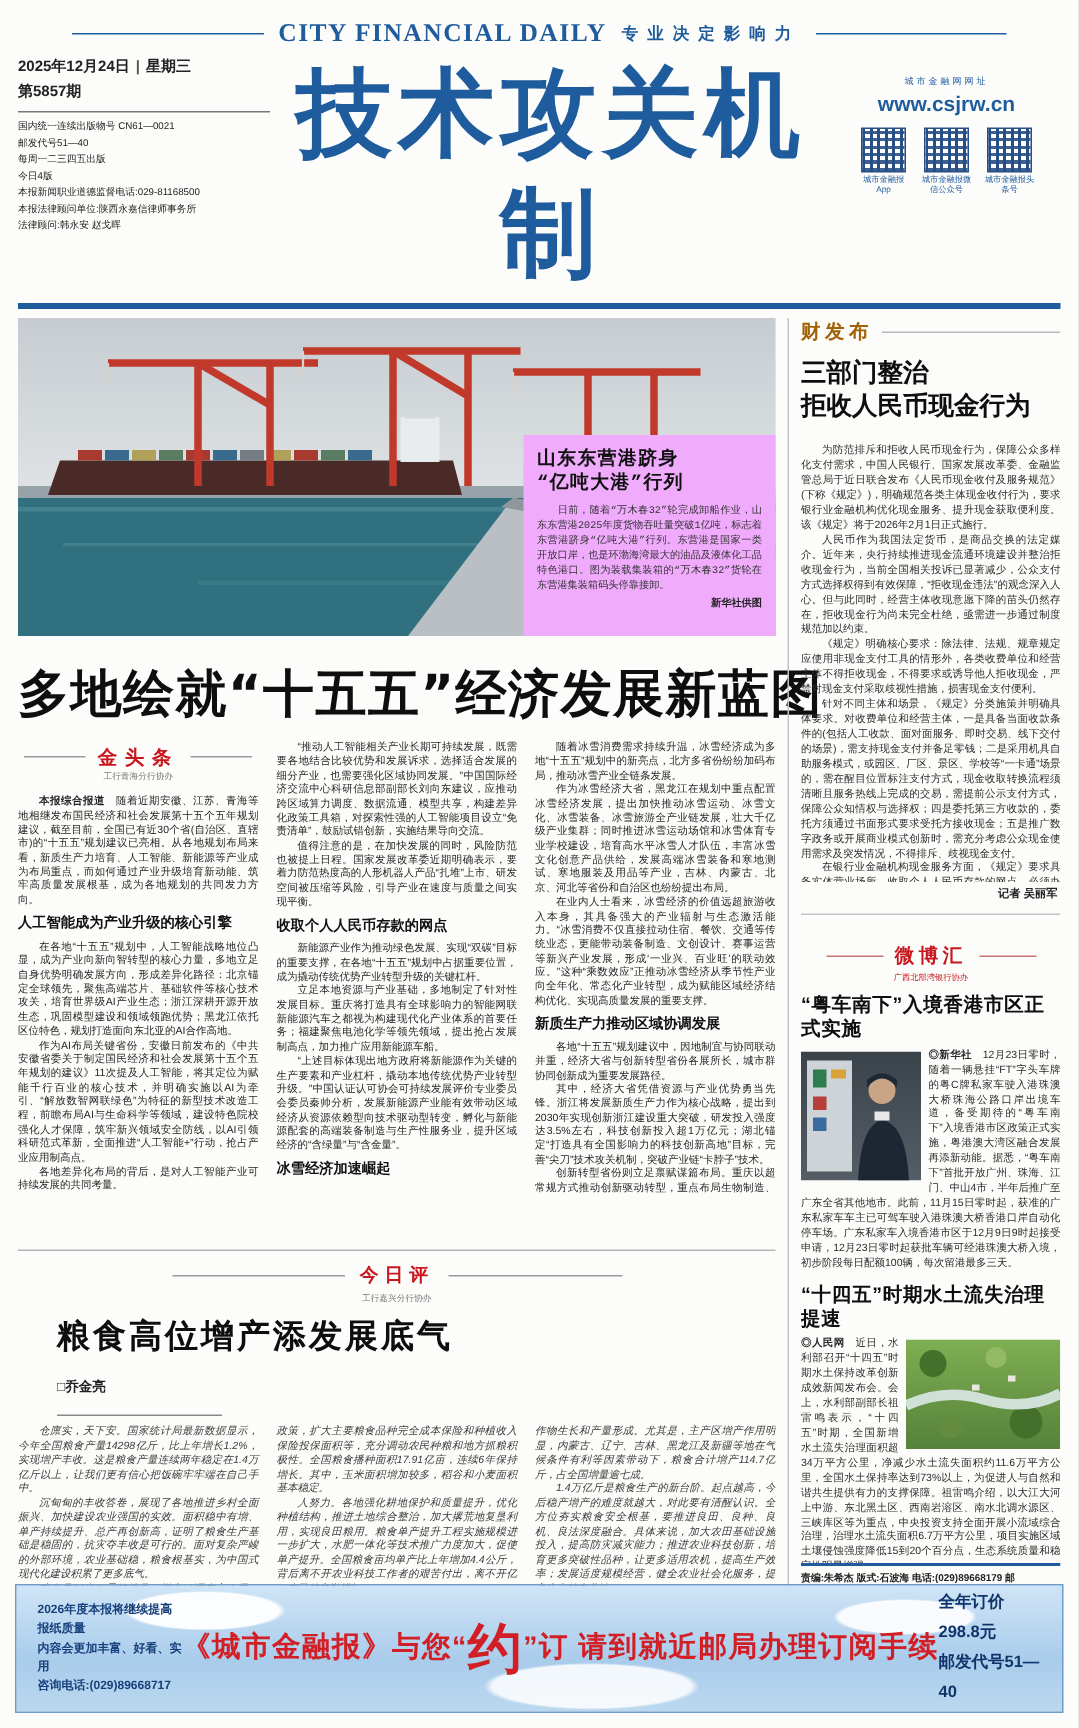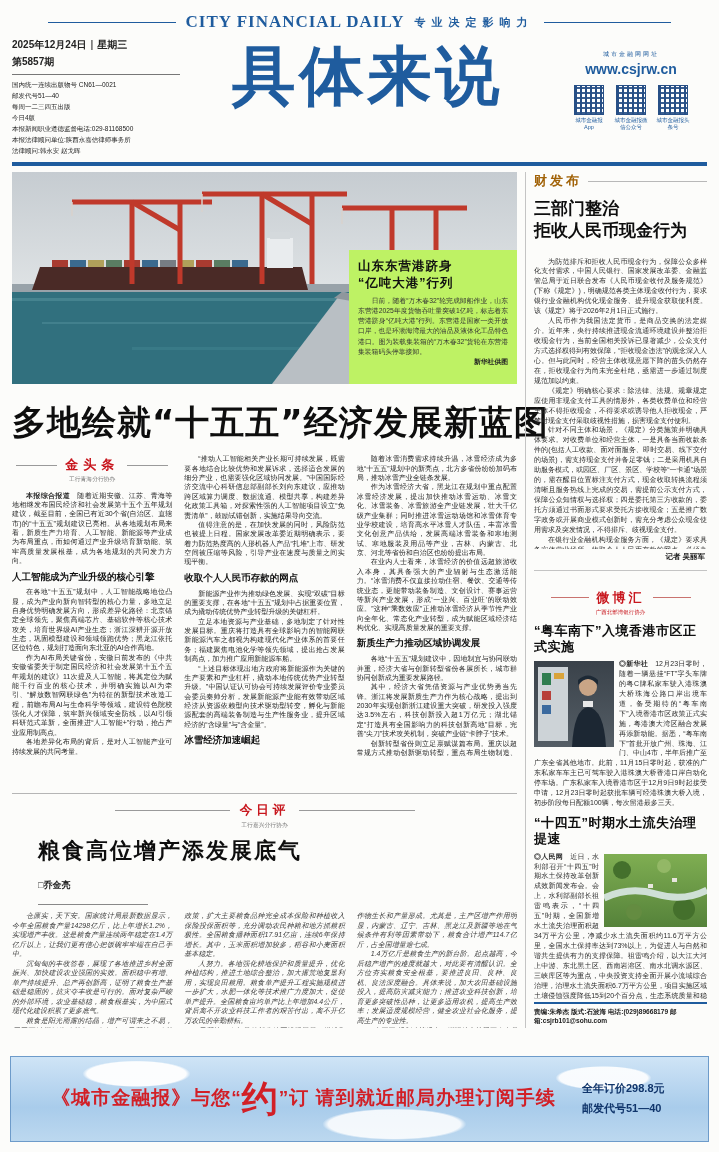--- a/index.html
+++ b/index.html
@@ -39,21 +39,21 @@
   .content { display:flex; height:862px; padding:6px 12px 0; overflow:hidden; }
   .main-col { width:505px; }
   .side-col { flex:1; margin-left:8px; padding-left:8px; border-left:1px solid #c4c4c4;
               display:flex; flex-direction:column; overflow:hidden; }
 
   
   .photo-block { position:relative; width:505px; height:212px; background:#cfd5d9; }
   .photo-block svg { display:block; }
   .photo-caption {
     position:absolute; right:0; top:78px; width:168px; height:134px;
-    background:#bef264; padding:8px 9px 6px; overflow:hidden;
+    background:#f0abfc; padding:8px 9px 6px; overflow:hidden;font-family:Liberation Mono, monospace;
   }
   .pc-title { font-size:12.5px; font-weight:900; line-height:1.3; color:#111; letter-spacing:1px; }
   .pc-body { font-size:6.8px; line-height:1.5; text-align:justify; margin-top:5px; color:#333; }
   .pc-body .indent { display:inline-block; width:2em; }
   .pc-credit { text-align:right; font-size:6.8px; font-weight:bold; color:#222; }
 
   
   .lead-headline { margin:16px 0 8px; text-align:center; font-size:34px; font-weight:900;
     letter-spacing:1px; color:#0e0e0e; font-family:"DejaVu Sans", sans-serif; white-space:nowrap; }
   .lead-body { column-count:3; column-gap:12px; height:312px; overflow:hidden;
@@ -139,21 +139,21 @@
       <div class="issue">第5857期</div>
       <div>国内统一连续出版物号 CN61—0021</div>
       <div>邮发代号51—40</div>
       <div>每周一二三四五出版</div>
       <div>今日4版</div>
       <div>本报新闻职业道德监督电话:029-81168500</div>
       <div>本报法律顾问单位:陕西永嘉信律师事务所</div>
       <div>法律顾问:韩永安  赵戈晖</div>
     </div>
 
-    <div class="masthead">具体来说</div>
+    <div class="masthead">技术攻关机制</div>
 
     <div class="qr-block">
       <div class="site-label">城市金融网网址</div>
       <div class="site-url">www.csjrw.cn</div>
       <div class="qrs">
         <div class="qr-item">
           <div class="qr"></div>
           <div class="qr-cap">城市金融报App</div>
         </div>
         <div class="qr-item">
@@ -370,20 +370,25 @@
           <div class="wb-h">网约车服务好评率超86%</div>
 
         </div>
       </div>
 
       <div class="credit">责编:朱希杰  版式:石波海  电话:(029)89668179  邮箱:csjrb101@sohu.com</div>
     </div>
   </div>
 
   <div class="ad">
+    <div class="ad-left">
+      <div>2026年度本报将继续提高报纸质量</div>
+      <div>内容会更加丰富、好看、实用</div>
+      <div>咨询电话:(029)89668717</div>
+    </div>
     <div class="ad-center">
       <span>《城市金融报》与您“</span><span class="big">约</span><span>”订  请到就近邮局办理订阅手续</span>
     </div>
     <div class="ad-right">
       <div>全年订价298.8元</div>
       <div>邮发代号51—40</div>
     </div>
   </div>
 
 </div>

